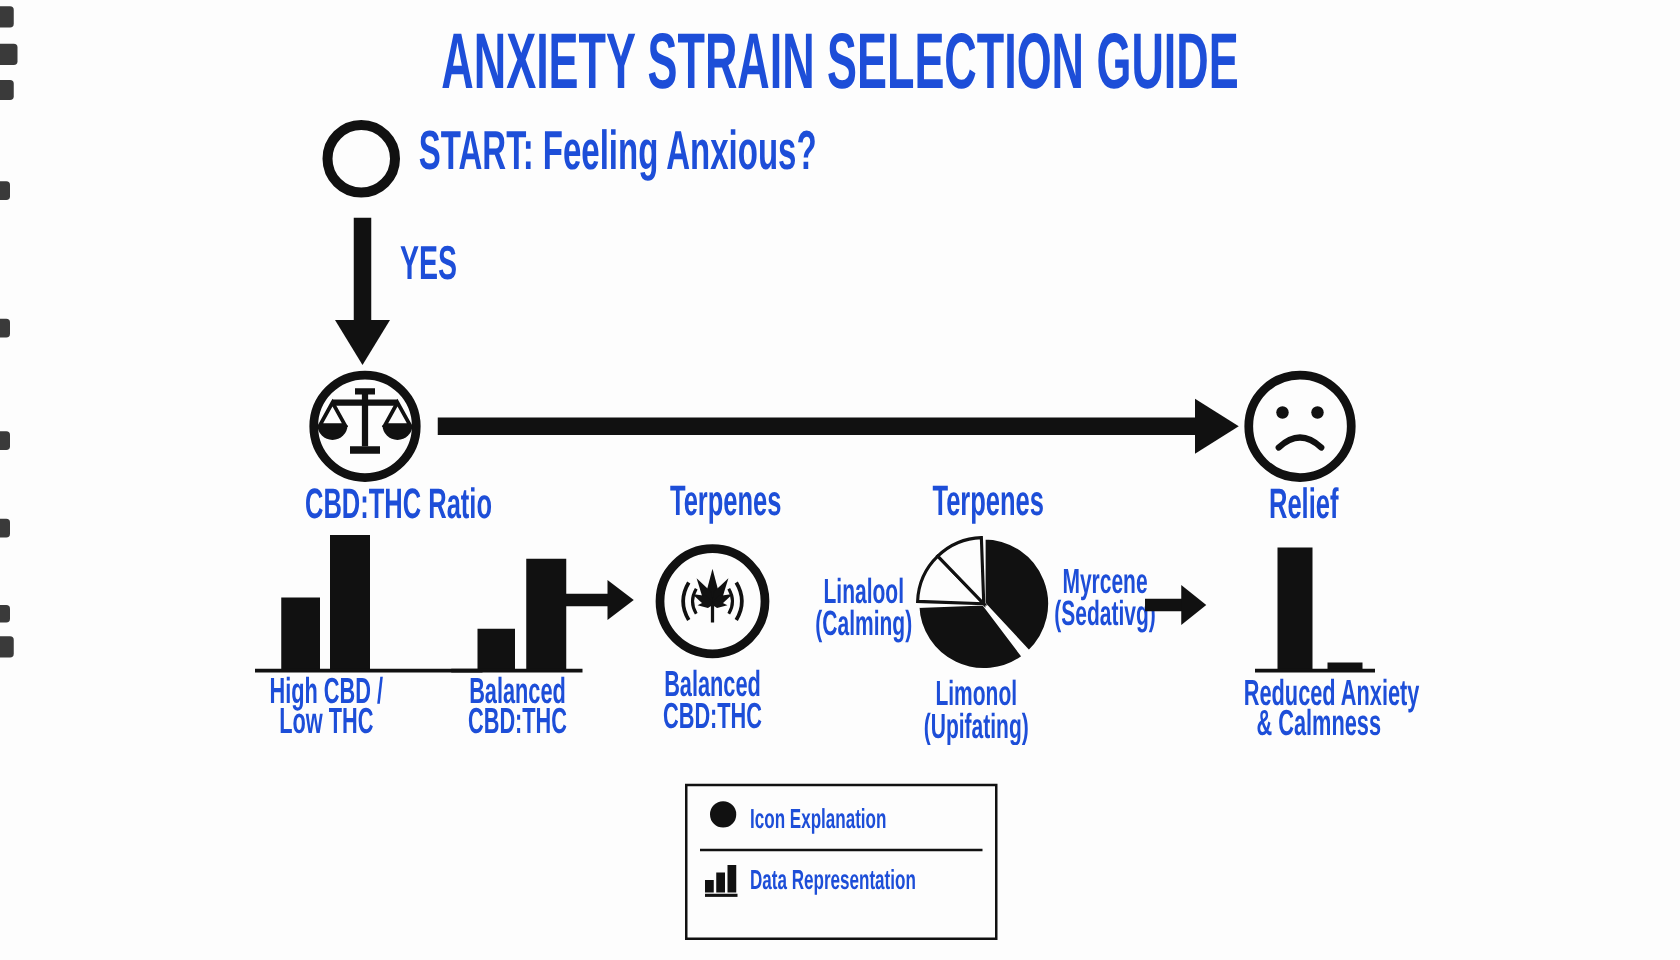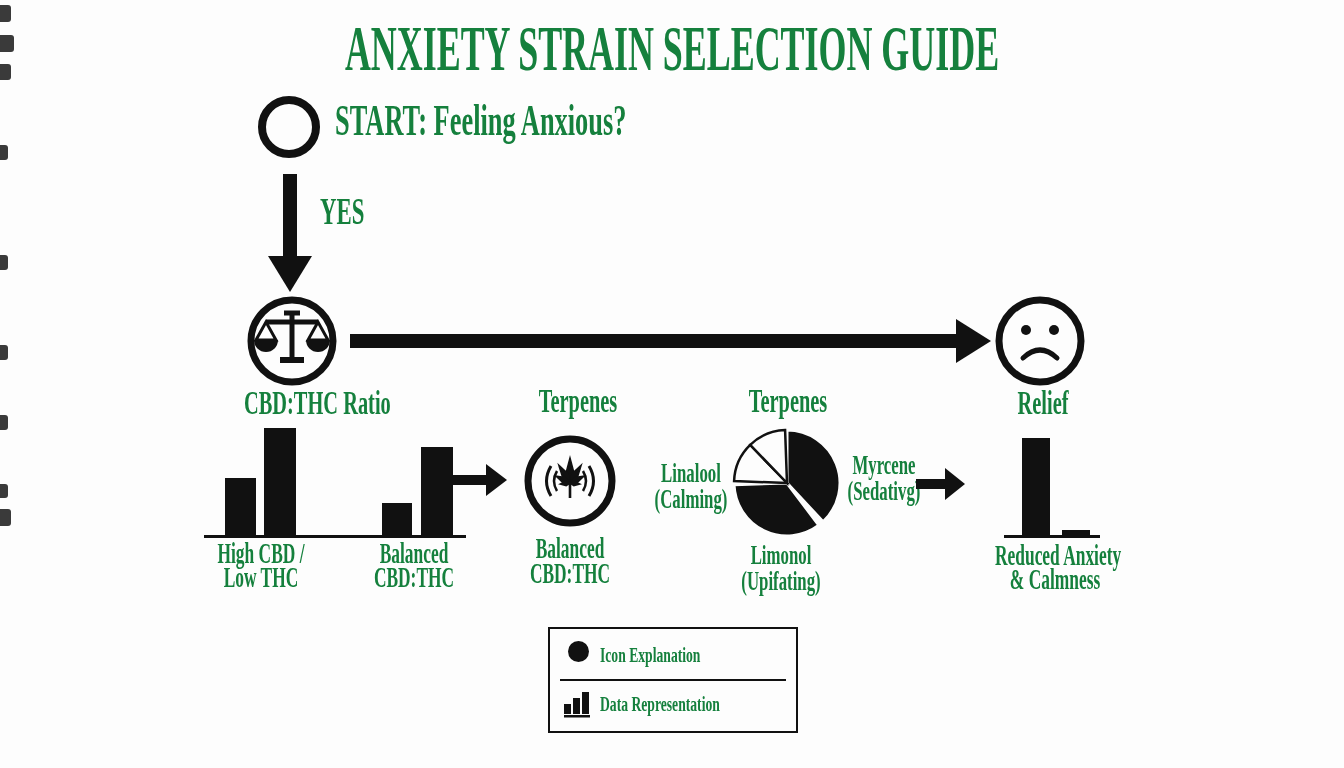--- a/index.html
+++ b/index.html
@@ -1,34 +1,34 @@
 <!DOCTYPE html>
 <html><head>
 <meta charset="utf-8">
 <style>
   html,body{margin:0;padding:0;background:#e8e8e8;}
   #stage{position:relative;width:1344px;height:768px;background:#fdfdfd;overflow:hidden;
-         font-family:Liberation Serif, serif;color:#15803d;}
+         font-family:Liberation Sans, sans-serif;color:#1d4ed8;}
   .abs{position:absolute;}
   .b{font-weight:700;}
   .nowrap{white-space:nowrap;}
   .cond{transform:scaleX(0.60);transform-origin:center center;}
   .condL{transform:scaleX(0.60);transform-origin:left center;}
   .center{text-align:center;}
   .title{left:0;top:20px;width:1344px;font-size:63px;line-height:58px;font-weight:700;
          text-align:center;transform:scaleX(0.57);transform-origin:center center;white-space:nowrap;}
   .start-circle{left:258px;top:96px;width:62px;height:62px;border:8px solid #111;border-radius:50%;box-sizing:border-box;background:#fdfdfd;}
   .start-label{left:335px;top:99px;font-size:44px;line-height:44px;}
   .yes-label{left:320px;top:192px;font-size:38px;line-height:38px;}
   .node-label{font-size:34px;line-height:34px;font-weight:700;}
   .chart-label{font-size:29px;line-height:24px;font-weight:700;}
   .pie-label{font-size:28px;line-height:26px;font-weight:700;}
   .bar{position:absolute;background:#111;}
   .baseline{position:absolute;left:0;bottom:0;height:3px;background:#111;width:100%;}
-  .legend-box{left:548px;top:627px;width:250px;height:106px;border:2.5px solid #111;box-sizing:border-box;background:#fdfdfd;}
+  .legend-box{left:548px;top:627px;width:250px;height:125px;border:2.5px solid #111;box-sizing:border-box;background:#fdfdfd;}
   .legend-text{position:absolute;left:50px;font-size:22px;line-height:22px;font-weight:700;
                transform:scaleX(0.62);transform-origin:left center;white-space:nowrap;}
   .legend-circle{position:absolute;left:18px;top:12px;width:21px;height:21px;border-radius:50%;background:#111;}
   .legend-divider{position:absolute;left:10px;top:50px;width:226px;height:2px;background:#111;}
   .edge-mark{position:absolute;left:0;background:#3a3a3a;border-radius:0 3px 3px 0;}
   svg{display:block;}
 </style>
 </head>
 <body>
 

